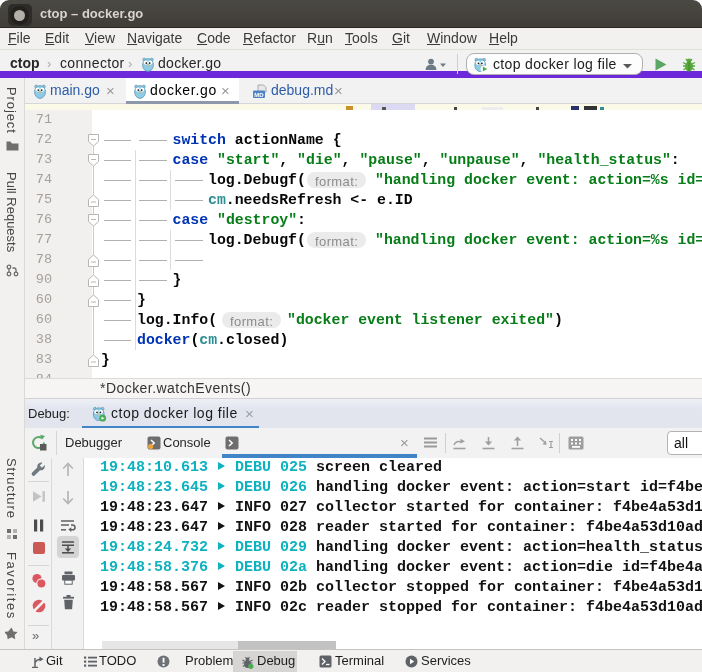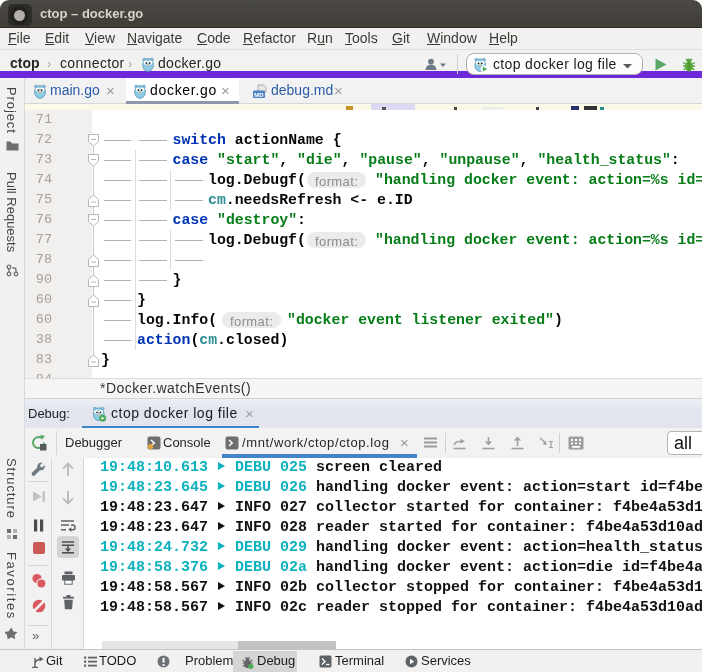--- a/index.html
+++ b/index.html
@@ -238,21 +238,21 @@
   <div class="cr" style="top:26px"><b class="tab1"></b><b class="tab2"></b><span style="position:absolute;left:147.5px"><span class="kw">switch</span> actionName {</span></div>
   <div class="cr" style="top:46px"><b class="tab1"></b><b class="tab2"></b><span style="position:absolute;left:147.5px"><span class="kw">case</span> <span class="st">"start"</span>, <span class="st">"die"</span>, <span class="st">"pause"</span>, <span class="st">"unpause"</span>, <span class="st">"health_status"</span>:</span></div>
   <div class="cr" style="top:66px"><b class="tab1"></b><b class="tab2"></b><b class="tab3"></b><span style="position:absolute;left:183px">log.Debugf(</span><span class="pill" style="left:282px">format:</span><span style="position:absolute;left:350px" class="st">"handling docker event: action=%s id=%s"</span></div>
   <div class="cr" style="top:86px"><b class="tab1"></b><b class="tab2"></b><b class="tab3"></b><span style="position:absolute;left:183px"><span class="tl">cm</span>.needsRefresh &lt;- e.ID</span></div>
   <div class="cr" style="top:106px"><b class="tab1"></b><b class="tab2"></b><span style="position:absolute;left:147.5px"><span class="kw">case</span> <span class="st">"destroy"</span>:</span></div>
   <div class="cr" style="top:126px"><b class="tab1"></b><b class="tab2"></b><b class="tab3"></b><span style="position:absolute;left:183px">log.Debugf(</span><span class="pill" style="left:282px">format:</span><span style="position:absolute;left:350px" class="st">"handling docker event: action=%s id=%s"</span></div>
   <div class="cr" style="top:146px"><b class="tab1"></b><b class="tab2"></b><b class="tab3"></b></div>
   <div class="cr" style="top:166px"><b class="tab1"></b><b class="tab2"></b><span style="position:absolute;left:147.5px">}</span></div>
   <div class="cr" style="top:186px"><b class="tab1"></b><span style="position:absolute;left:112px">}</span></div>
   <div class="cr" style="top:206px"><b class="tab1"></b><span style="position:absolute;left:112px">log.Info(</span><span class="pill" style="left:197px">format:</span><span style="position:absolute;left:262px" class="st">"docker event listener exited"<span style="color:#070707">)</span></span></div>
-  <div class="cr" style="top:226px"><b class="tab1"></b><span style="position:absolute;left:112px"><span class="kw">action</span>(<span class="tl">cm</span>.closed)</span></div>
+  <div class="cr" style="top:226px"><b class="tab1"></b><span style="position:absolute;left:112px"><span class="kw">docker</span>(<span class="tl">cm</span>.closed)</span></div>
   <div class="cr" style="top:246px"><span style="position:absolute;left:76px">}</span></div>
 
   <svg class="pent" style="top:30px" width="11" height="13">
       <path d="M0.5 0.5h10v7L5.5 12 0.5 7.5z" fill="#fff" stroke="#b6b6b6"></path>
       <path d="M3 5.5h5" stroke="#b6b6b6"></path>
     </svg>
   <svg class="pent" style="top:50px" width="11" height="13">
       <path d="M0.5 0.5h10v7L5.5 12 0.5 7.5z" fill="#fff" stroke="#b6b6b6"></path>
       <path d="M3 5.5h5" stroke="#b6b6b6"></path>
     </svg>
@@ -302,27 +302,26 @@
       <ellipse cx="7.2" cy="8.4" rx="1.3" ry="1" fill="#d8b68e"></ellipse>
       <circle cx="11.2" cy="12.2" r="3.4" fill="#4cab56"></circle>
       <path d="M10 10.7l3 1.5-3 1.5z" fill="#fff"></path>
     </svg>
 </div>
 
 <div class="ab" id="dtool">
   <div style="position:absolute;left:31px;top:3px;width:1px;height:24px;background:#d6d6d6"></div>
   <span style="position:absolute;left:40px;line-height:29px">Debugger</span>
   <span style="position:absolute;left:138px;line-height:29px">Console</span>
-  <span style="position:absolute;left:217px;line-height:29px;letter-spacing:.6px">/mnt/work/ctop/ctop.log</span>
   <span style="position:absolute;left:375px;line-height:29px;color:#9a9a9a;font-size:15px">×</span>
   <div style="position:absolute;left:197px;top:26px;width:195px;height:4px;background:#4184c8"></div>
   <div style="position:absolute;left:420px;top:5px;width:1px;height:20px;background:#d0d0d0"></div>
   <div style="position:absolute;left:534px;top:5px;width:1px;height:20px;background:#d0d0d0"></div>
   <div style="position:absolute;left:642px;top:3px;width:70px;height:24px;background:#fff;border:1px solid #b3b3b3;border-radius:4px">
-      <span style="position:absolute;left:6px;line-height:22px;font-size:18px;color:#111">all</span>
+      <span style="position:absolute;left:6px;line-height:22px;font-size:14px;color:#111">all</span>
     </div>
 
   <svg style="position:absolute;left:5px;top:6px" width="17" height="17" viewBox="0 0 17 17">
       <path d="M14 8.5a5.5 5.5 0 1 1-2.6-4.6" fill="none" stroke="#59a869" stroke-width="2"></path>
       <path d="M10.2 0.8l4.8 1.2-3.2 3.7z" fill="#59a869"></path>
       <rect x="10" y="10" width="6.5" height="6.5" fill="#5a5a5a"></rect>
     </svg>
 
   <svg style="position:absolute;left:122px;top:8px" width="14" height="14" viewBox="0 0 14 14">
       <rect x="0.5" y="0.5" width="13" height="13" rx="2" fill="#6e6e6e"></rect>

